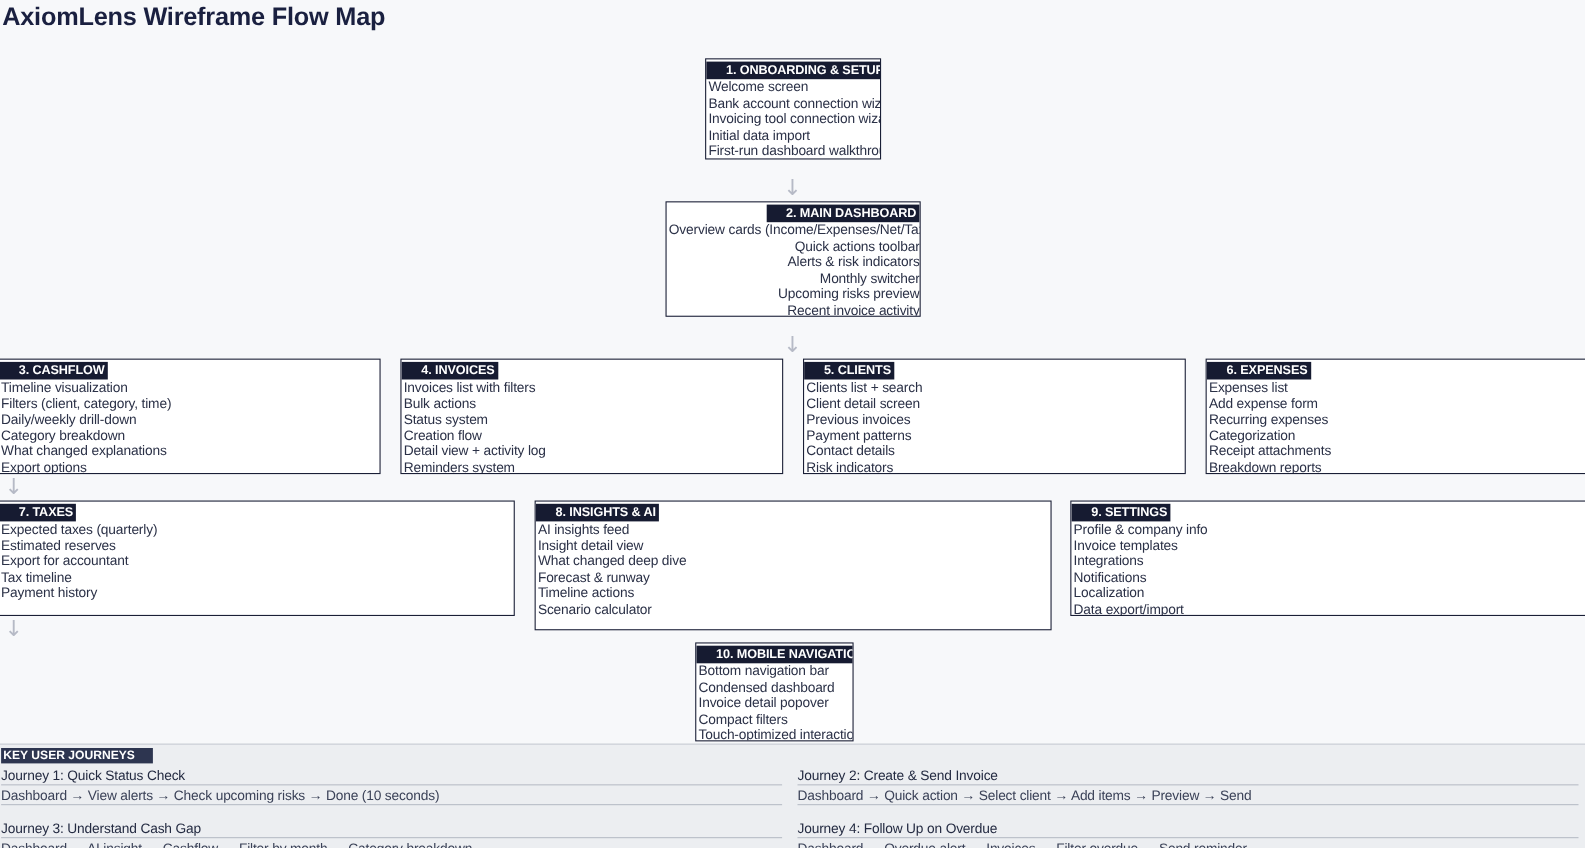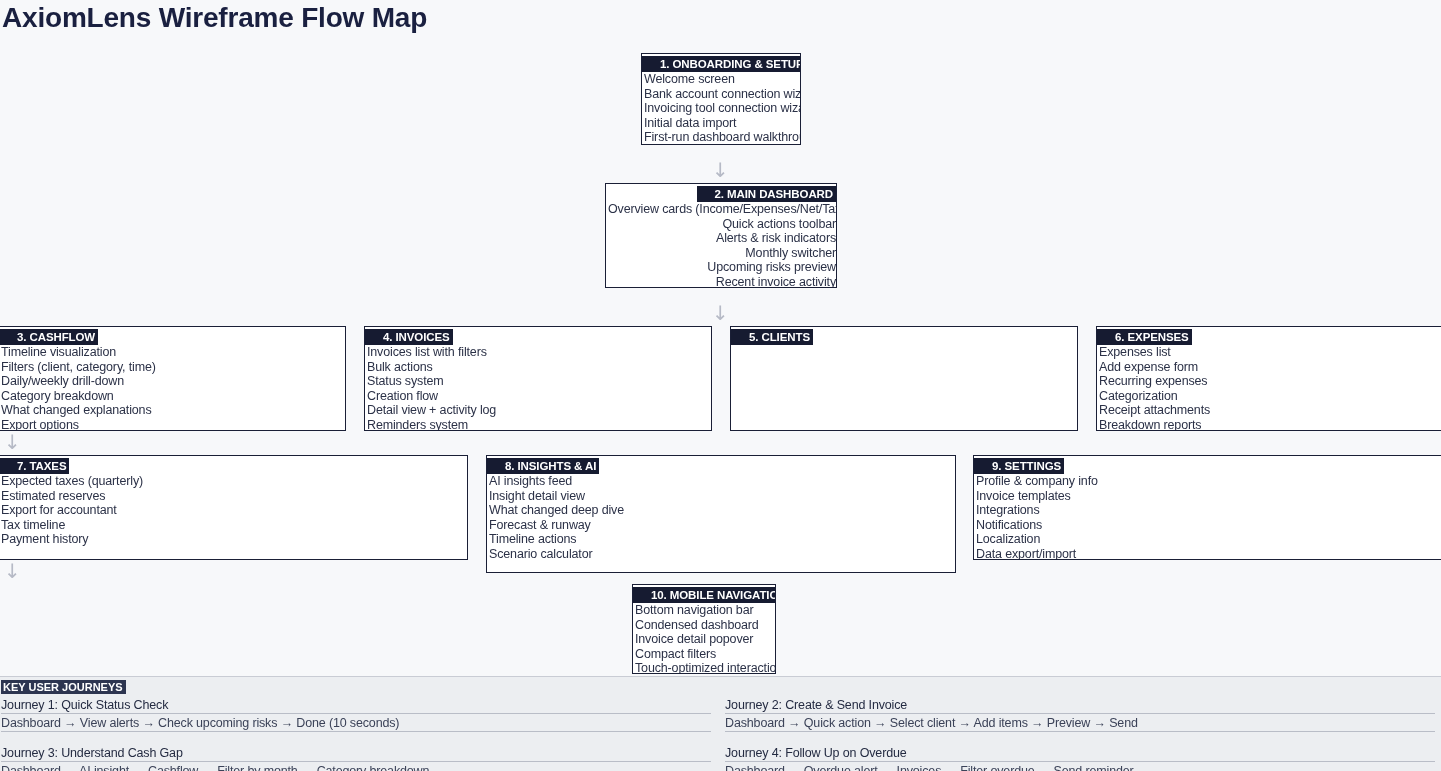--- a/index.html
+++ b/index.html
@@ -13,21 +13,21 @@
     position: relative;
     overflow: hidden;
     font-family: "Liberation Sans", sans-serif;
     color: #242b42;
   }
 
   .page-title {
     position: absolute;
     left: 2px;
     top: 2px;
-    font-size: 28px;
+    font-size: 23px;
     font-weight: bold;
     color: #1a2040;
     letter-spacing: -0.2px;
     white-space: nowrap;
   }
 
   
   .node {
     position: absolute;
     background: #ffffff;
@@ -85,21 +85,21 @@
   .journeys-head {
     position: absolute;
     left: 1px;
     top: 3px;
     display: inline-block;
     background: #2d3550;
     color: #ffffff;
     font-size: 11px;
     font-weight: bold;
     line-height: 14px;
-    padding: 0 3px 0 2px;
+    padding: 0 16px 0 2px;
     white-space: nowrap;
   }
   .j-col {
     position: absolute;
     top: 20px;
     width: 710px;
   }
   .j-col.left  { left: 1px; }
   .j-col.right { left: 725px; }
 
@@ -173,20 +173,28 @@
     <li>Bulk actions</li>
     <li>Status system</li>
     <li>Creation flow</li>
     <li>Detail view + activity log</li>
     <li>Reminders system</li>
   </ul>
 </div>
 
 <div class="node" style="left:730px; top:326px; width:348px; height:105px;">
   <div class="node-head">5. CLIENTS</div>
+  <ul class="node-items">
+    <li>Clients list + search</li>
+    <li>Client detail screen</li>
+    <li>Previous invoices</li>
+    <li>Payment patterns</li>
+    <li>Contact details</li>
+    <li>Risk indicators</li>
+  </ul>
 </div>
 
 <div class="node" style="left:1096px; top:326px; width:348px; height:105px;">
   <div class="node-head">6. EXPENSES</div>
   <ul class="node-items">
     <li>Expenses list</li>
     <li>Add expense form</li>
     <li>Recurring expenses</li>
     <li>Categorization</li>
     <li>Receipt attachments</li>

